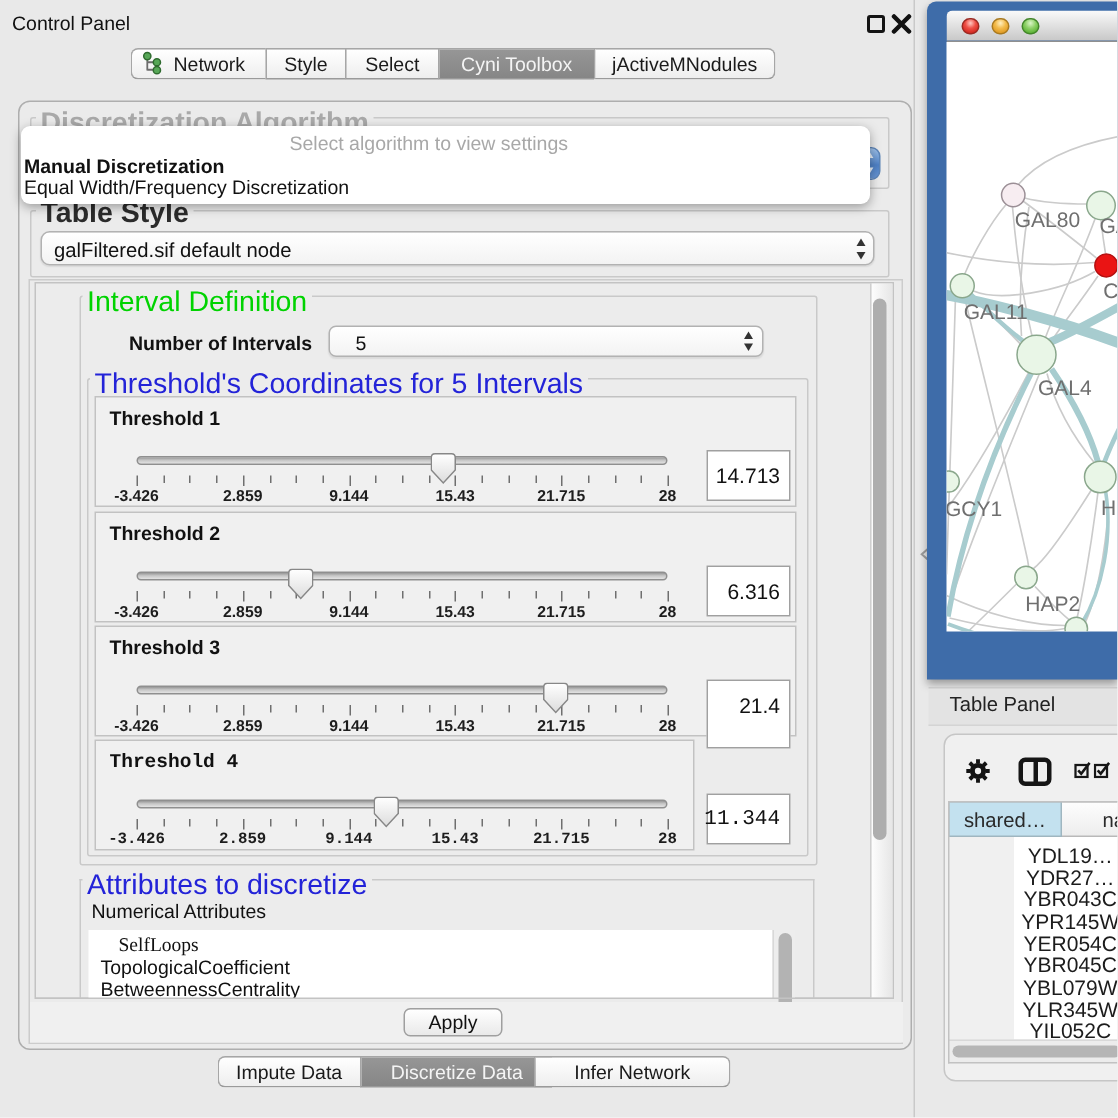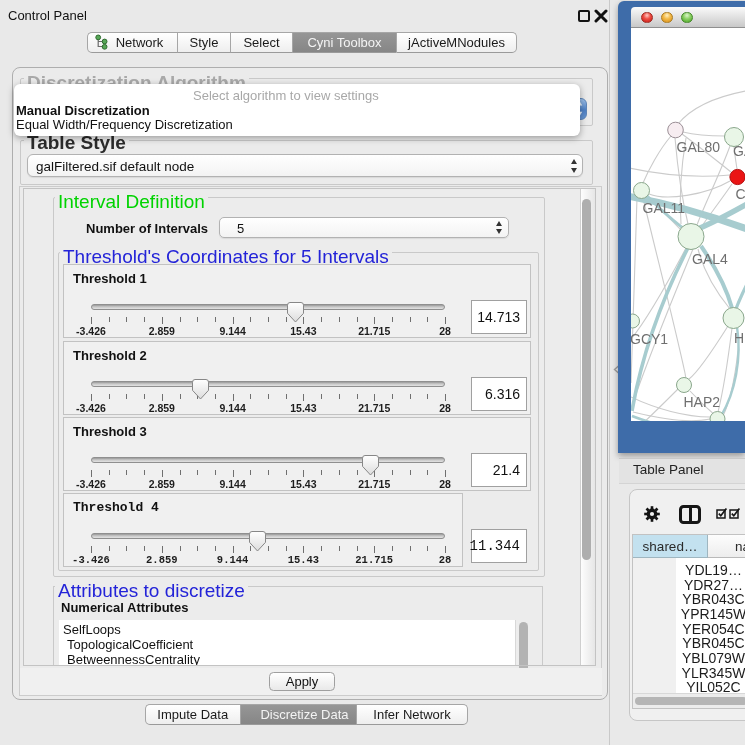--- a/index.html
+++ b/index.html
@@ -183,21 +183,21 @@
 <div class="slab" style="left:381.0px;top:61px;">28</div>
 <svg class="abs" style="left:298.2px;top:36.5px;" width="17" height="21" viewBox="0 0 17 21">
 <defs>
           <linearGradient id="tg417" x1="0" y1="0" x2="0" y2="1">
             <stop offset="0" stop-color="#ffffff"></stop>
             <stop offset="1" stop-color="#dcdcdc"></stop>
           </linearGradient>
         </defs>
 <path d="M 3,0.5 H 14 Q 16.5,0.5 16.5,3.2 V 11.3 L 8.5,20 L 0.5,11.3 V 3.2 Q 0.5,0.5 3,0.5 Z" fill="url(#tg417)" stroke="#878787" stroke-width="1"></path>
 </svg>
-<div class="abs" style="left:407px;top:35px;width:56px;height:34px;background:#ffffff;border:1px solid #a0a0a0;padding-left:36px;">
+<div class="abs" style="left:407px;top:35px;width:56px;height:46px;background:#ffffff;border:1px solid #a0a0a0;padding-left:36px;">
         <div style="position:absolute;right:6px;top:8px;font-size:14px;">21.4</div>
       </div>
 </div>
 <div class="abs" style="left:63px;top:493px;width:400px;height:74px;background:#f0f0f0;border:1px solid #c2c2c2;font-family:Liberation Mono, monospace;">
 <div class="lbl" style="left:9px;top:6px;font-weight:bold;font-size:13px;">Threshold 4</div>
 <div class="abs" style="left:27px;top:39px;width:354px;height:6px;border-radius:3px;background:linear-gradient(#989898,#c6c6c6 45%,#e3e3e3);border:0.5px solid #8f8f8f;"></div>
 <div class="tick" style="left:27.0px;top:52px;height:7px;"></div>
 <div class="tick" style="left:44.7px;top:52px;height:4.5px;"></div>
 <div class="tick" style="left:62.4px;top:52px;height:4.5px;"></div>
 <div class="tick" style="left:80.1px;top:52px;height:4.5px;"></div>
@@ -232,34 +232,34 @@
           </linearGradient>
         </defs>
 <path d="M 3,0.5 H 14 Q 16.5,0.5 16.5,3.2 V 11.3 L 8.5,20 L 0.5,11.3 V 3.2 Q 0.5,0.5 3,0.5 Z" fill="url(#tg493)" stroke="#878787" stroke-width="1"></path>
 </svg>
 <div class="abs" style="left:407px;top:35px;width:56px;height:34px;background:#ffffff;border:1px solid #a0a0a0;">
         <div style="position:absolute;right:6px;top:8px;font-size:14px;">11.344</div>
       </div>
 </div>
 <div class="abs" style="left:53px;top:586px;width:490px;height:80px;border:1px solid #c9c9c9;border-bottom:none;"></div>
 <div class="gt" style="left:55px;top:579.5px;color:#2323d8;">Attributes to discretize</div>
-<div class="lbl" style="left:61px;top:600px;font-weight:bold;font-size:13px;">Numerical Attributes</div>
+<div class="lbl" style="left:61px;top:600px;font-weight:normal;font-size:13px;">Numerical Attributes</div>
 <div class="abs" style="left:59px;top:620px;width:456px;height:46px;background:#ffffff;overflow:hidden;">
-<div class="lbl" style="left:4px;top:2px;">SelfLoops</div>
+<div class="lbl" style="left:20px;top:2px;font-family:Liberation Serif, serif;">SelfLoops</div>
 <div class="lbl" style="left:8px;top:17px;">TopologicalCoefficient</div>
 <div class="lbl" style="left:8px;top:32px;">BetweennessCentrality</div>
 </div>
 <div class="abs" style="left:515px;top:620px;width:15px;height:46px;background:#ededed;border-left:1px solid #d8d8d8;"></div>
 <div class="abs" style="left:518.5px;top:622px;width:9px;height:60px;background:#b3b3b3;border-radius:4.5px;"></div>
 <div class="abs" style="left:24px;top:665px;width:571px;height:1px;background:#c3c3c3;"></div>
 <div class="abs" style="left:20px;top:668px;width:582px;height:27px;background:#f0f0f0;"></div>
 <div class="abs" style="left:269px;top:672px;width:66px;height:19px;border-radius:4.5px;background:linear-gradient(#ffffff,#e9e9e9);border:1px solid #9f9f9f;text-align:center;line-height:18px;font-size:13px;color:#111;">Apply</div>
 <div class="seg" style="left:144.5px;top:704px;width:95.5px;border-left:1px solid #a6a6a6;border-radius:5px 0 0 5px;">Impute Data</div>
 <div class="seg segd" style="left:240px;top:704px;width:128px;border-left:1px solid #a6a6a6;">Discretize Data</div>
-<div class="seg" style="left:356px;top:704px;width:112px;border-left:1px solid #a6a6a6;border-radius:0 5px 5px 0;border-right:1px solid #a6a6a6;">Infer Network</div>
+<div class="seg" style="left:356px;top:704px;width:131px;border-left:1px solid #a6a6a6;border-radius:0 5px 5px 0;border-right:1px solid #a6a6a6;">Infer Network</div>
 <div class="abs" style="left:14px;top:84px;width:566px;height:52px;background:#ffffff;border-radius:6px;box-shadow:0 2px 7px rgba(0,0,0,0.35);z-index:30;"></div>
 <div class="lbl" style="left:193px;top:87.5px;color:#a8a8a8;font-size:13px;z-index:31;">Select algorithm to view settings</div>
 <div class="lbl" style="left:16px;top:103px;font-weight:bold;font-size:13px;z-index:31;">Manual Discretization</div>
 <div class="lbl" style="left:16px;top:117px;font-size:13px;z-index:31;">Equal Width/Frequency Discretization</div>
 <svg class="abs" style="left:613px;top:365px;" width="7" height="9" viewBox="0 0 7 9">
       <path d="M5.5,1 L1.5,4.5 L5.5,8" fill="none" stroke="#9e9e9e" stroke-width="1.4"></path>
     </svg>
 <div class="abs" style="left:618px;top:1px;width:127px;height:452px;background:#3e6ca9;border-radius:6px 0 0 0;box-shadow:0 3px 6px rgba(0,0,0,0.35);"></div>
 <div class="abs" style="left:631px;top:7px;width:114px;height:21px;background:linear-gradient(#fafafa,#c8c8c8);border-bottom:1px solid #8f8f8f;border-radius:4px 0 0 0;"></div>
 <div class="abs" style="left:641.25px;top:11.7px;width:11.5px;height:11.5px;border-radius:50%;background:radial-gradient(circle at 50% 27%,#ffc9c3 0%,#ee4f45 42%,#d32a22 80%);border:1px solid #9c2a23;"></div>

